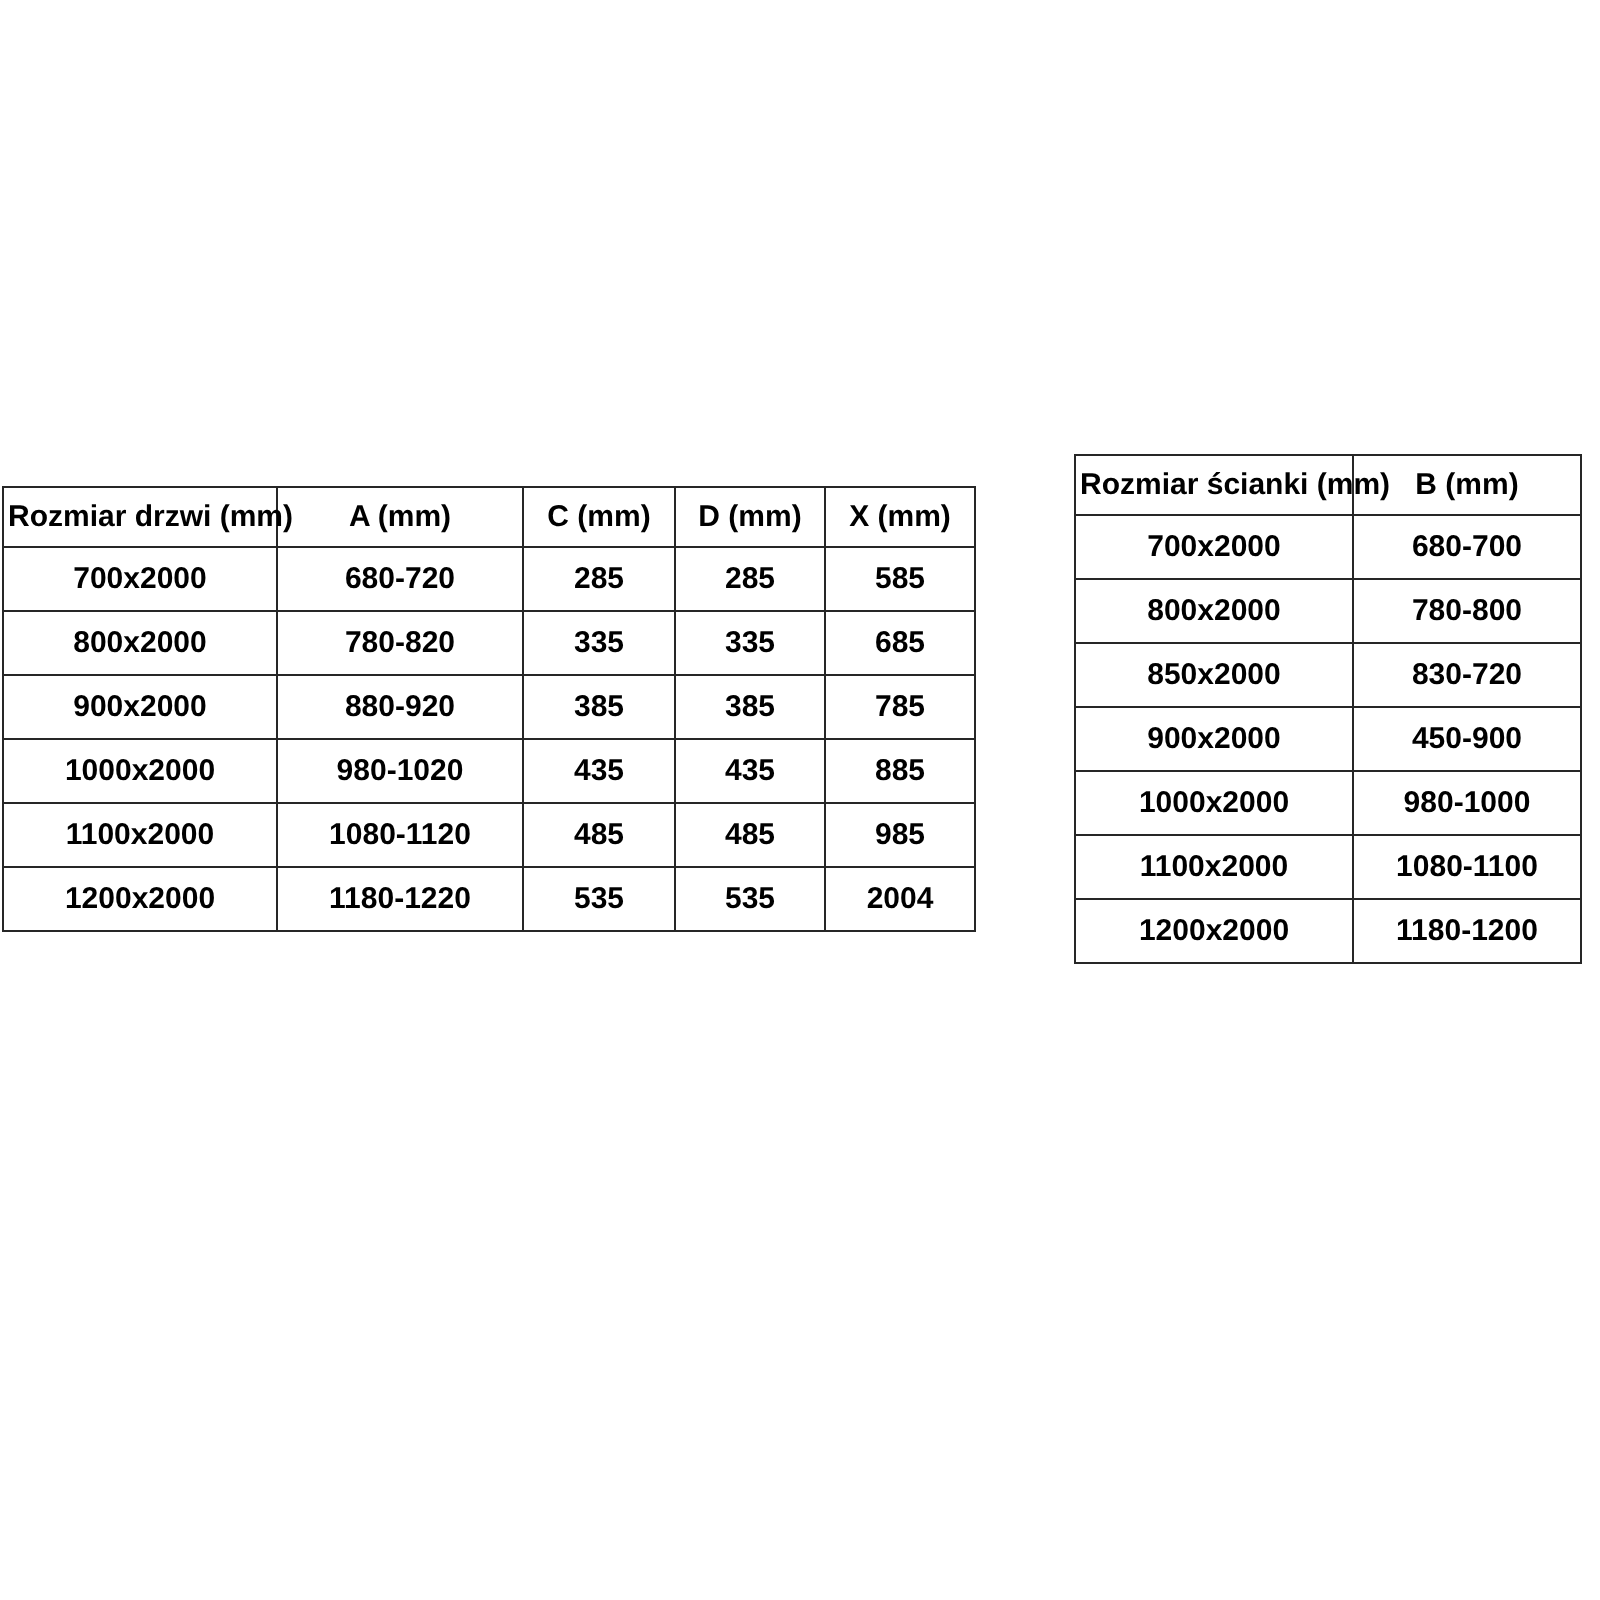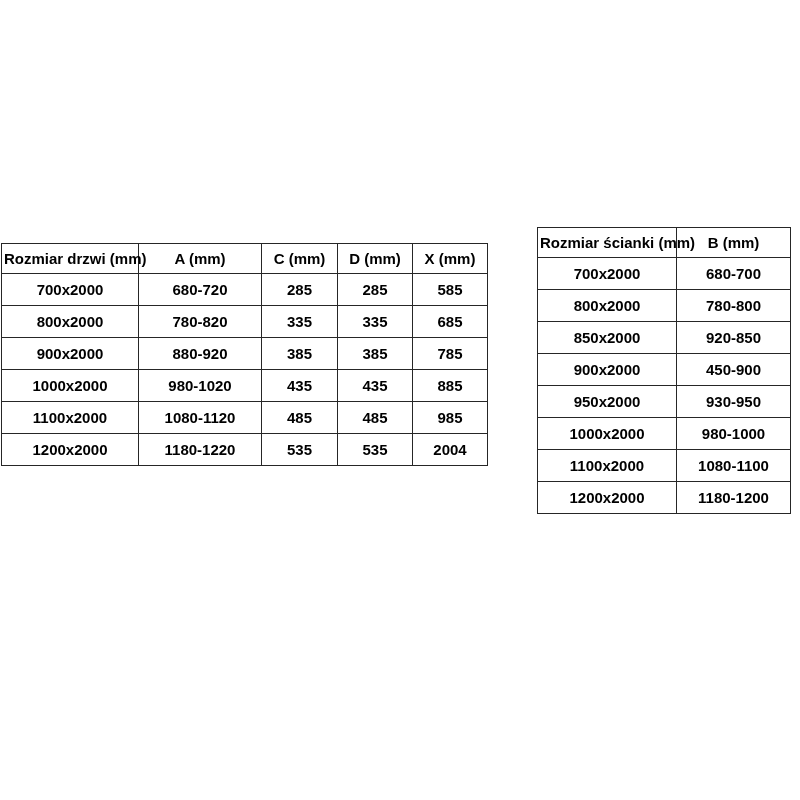--- a/index.html
+++ b/index.html
@@ -145,29 +145,25 @@
         <tr>
           <td>700x2000</td>
           <td>680-700</td>
         </tr>
         <tr>
           <td>800x2000</td>
           <td>780-800</td>
         </tr>
         <tr>
           <td>850x2000</td>
-          <td>920-850</td>
+          <td>830-720</td>
         </tr>
         <tr>
           <td>900x2000</td>
           <td>450-900</td>
-        </tr>
-        <tr>
-          <td>950x2000</td>
-          <td>930-950</td>
         </tr>
         <tr>
           <td>1000x2000</td>
           <td>980-1000</td>
         </tr>
         <tr>
           <td>1100x2000</td>
           <td>1080-1100</td>
         </tr>
         <tr>

